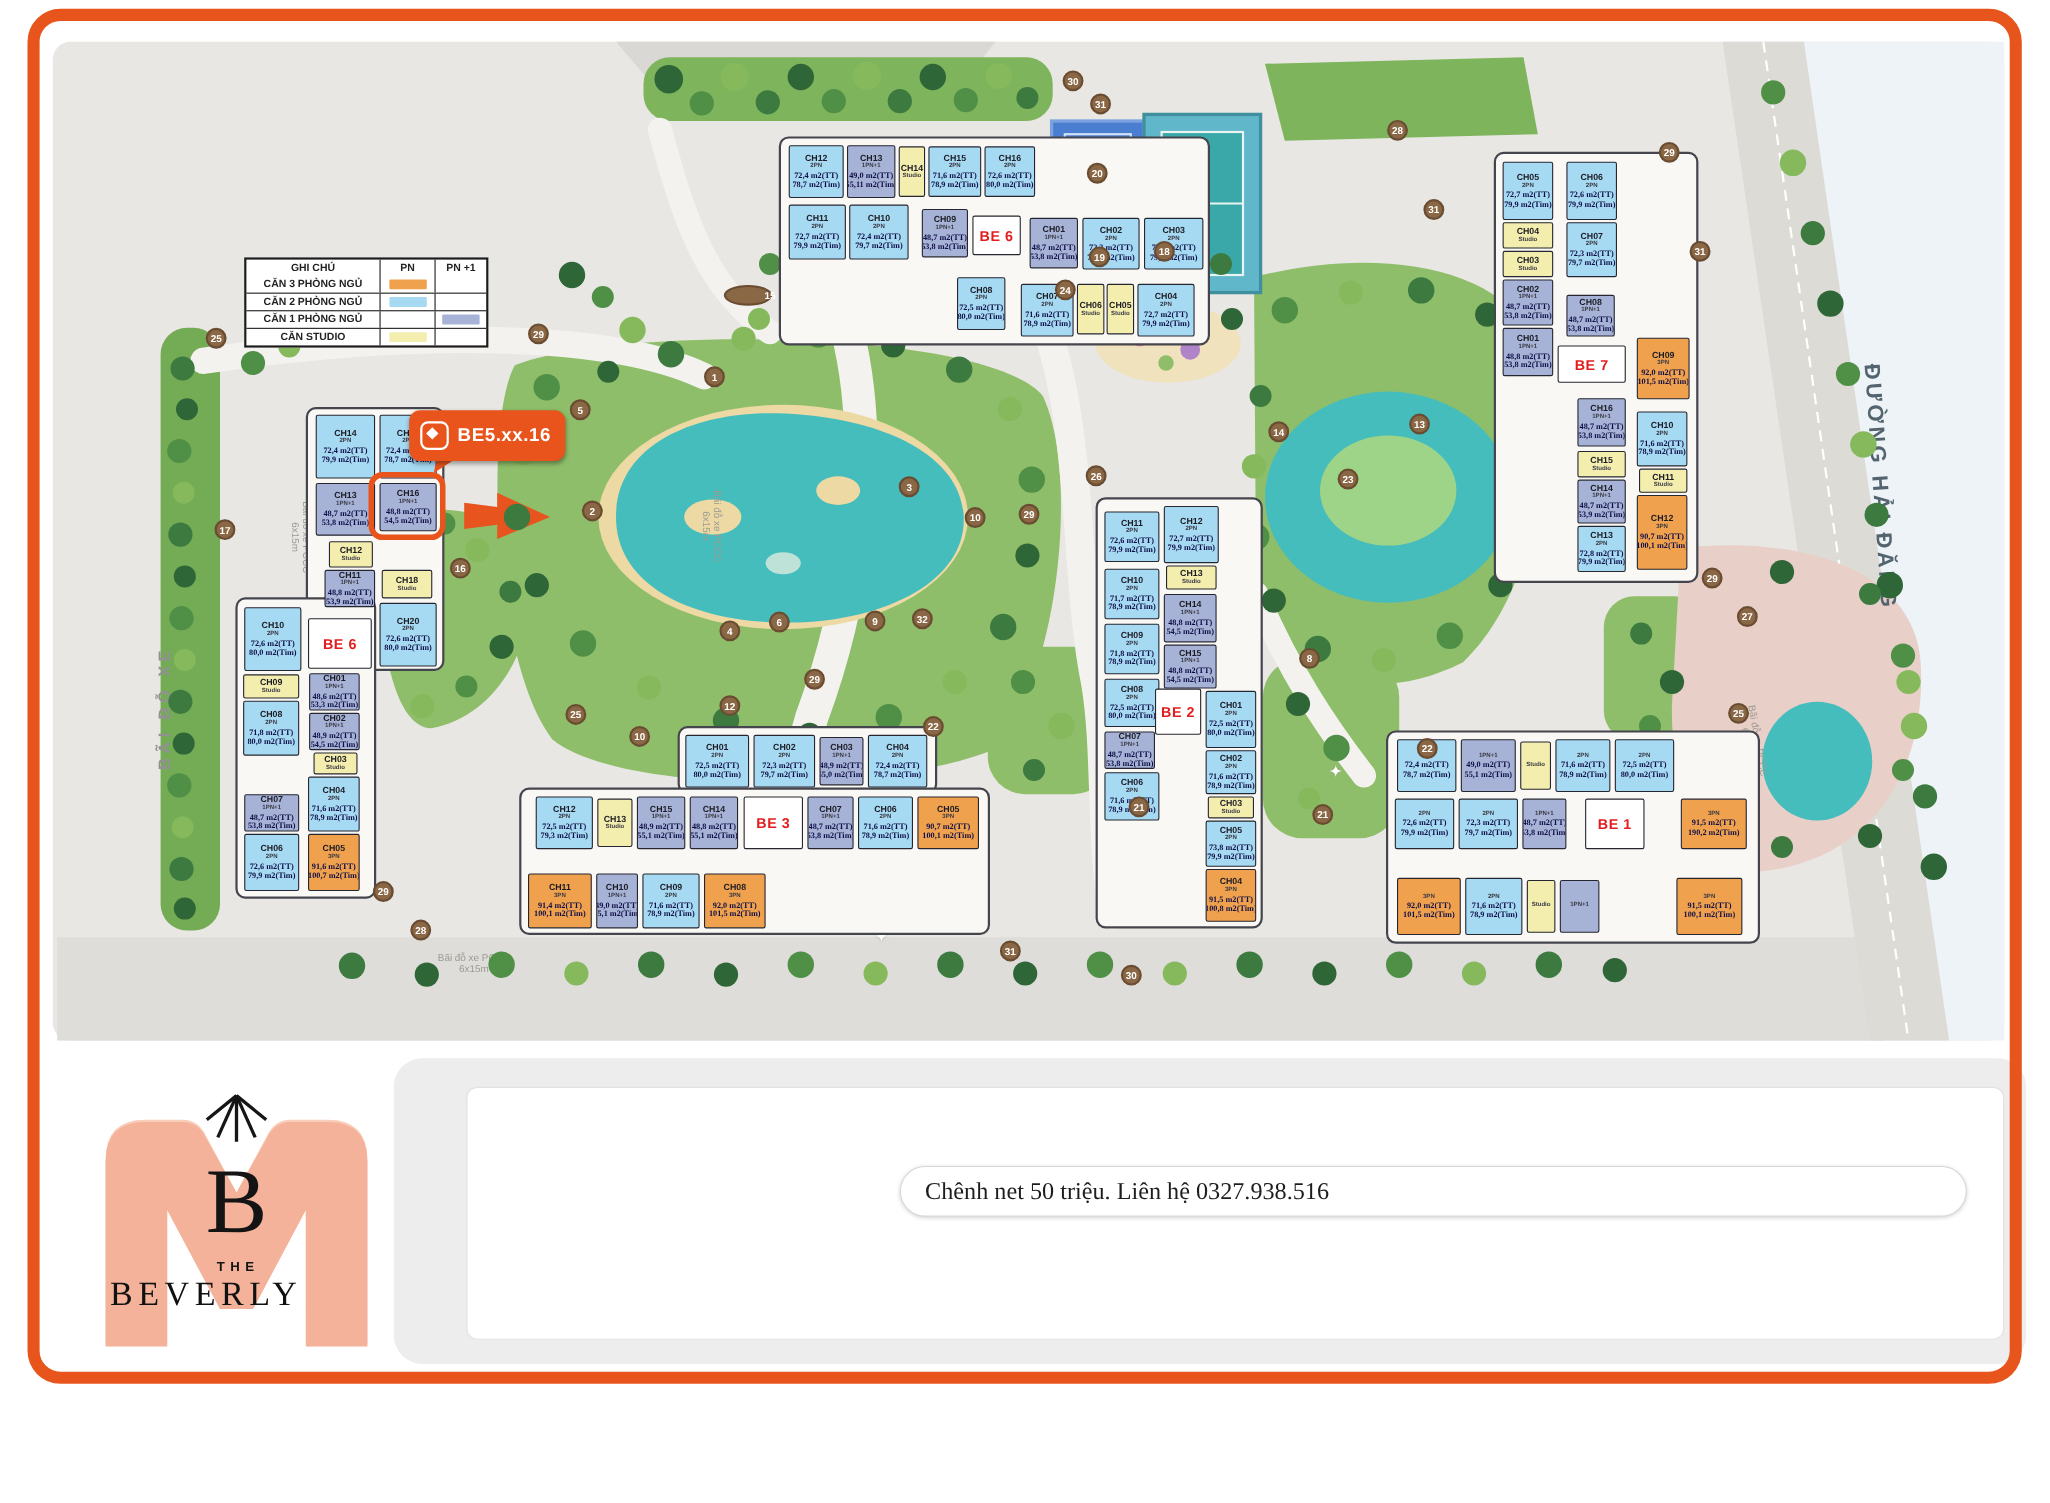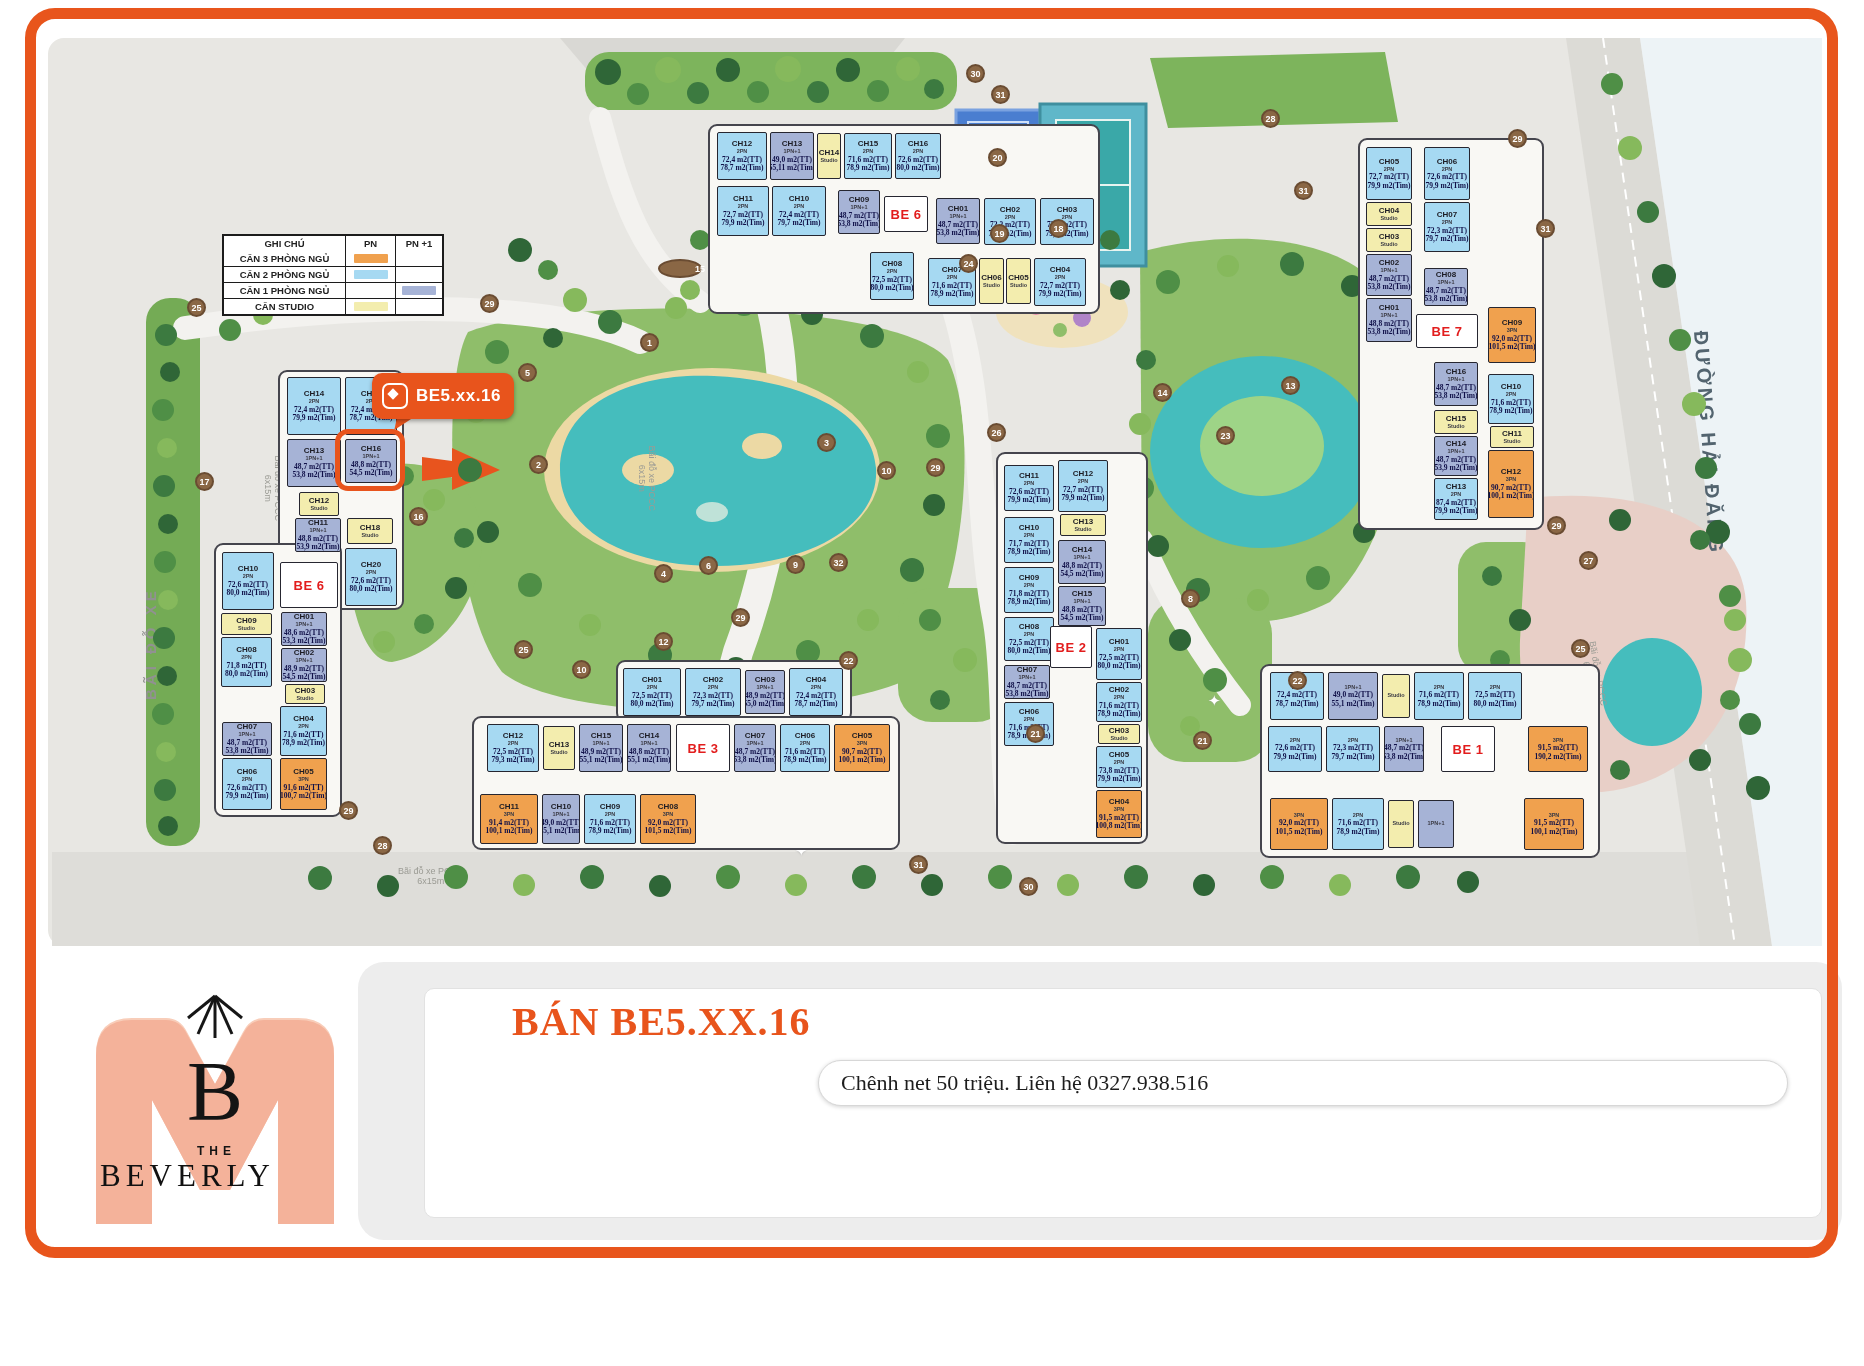--- a/index.html
+++ b/index.html
@@ -166,21 +166,20 @@
   <div id="road-right">ĐƯỜNG HẢI ĐĂNG</div>
 
   <div id="badge-tail"></div>
   <div id="badge">
     <span class="bicon"></span>
     <span class="btxt">BE5.xx.16</span>
   </div>
 
   <div id="panel"></div>
   <div id="card"></div>
-  <div id="panel-title">BÁN BE5.XX.16</div>
   <div id="note-pill">Chênh net 50 triệu. Liên hệ 0327.938.516</div>
 
   <svg id="logo" viewBox="0 0 270 250">
     <path d="M22 248 V80 Q22 44 58 44 H92 Q106 44 113 58 L141 110 L169 58 Q176 44 190 44 H224 Q260 44 260 80 V248 H204 V126 L156 216 H126 L78 126 V248 Z" fill="#f8cdb9" transform="translate(-6,-8)"></path>
     <path d="M16 242 V74 Q16 38 52 38 H86 Q100 38 107 52 L135 102 L163 52 Q170 38 184 38 H218 Q254 38 254 74 V242 H198 V118 L150 208 H120 L72 118 V242 Z" fill="#f4b29a"></path>
     <g stroke="#161616" stroke-width="3" fill="none">
       <line x1="135" y1="14" x2="135" y2="56"></line>
         <line x1="135" y1="14" x2="118" y2="52"></line>
       <line x1="135" y1="14" x2="152" y2="52"></line>
         <line x1="135" y1="14" x2="108" y2="36"></line>
@@ -472,21 +471,21 @@
     </div>
     <div class="cell c-1pn1" style="left: 1434px; top: 436px; width: 44px; height: 40px;">
       <div class="cid">CH14</div>
       <div class="ct">1PN+1</div>
       <div class="ca">48,7 m2(TT)</div>
       <div class="ca">53,9 m2(Tim)</div>
     </div>
     <div class="cell c-2pn" style="left: 1434px; top: 478px; width: 44px; height: 42px;">
       <div class="cid">CH13</div>
       <div class="ct">2PN</div>
-      <div class="ca">87,4 m2(TT)</div>
+      <div class="ca">72,8 m2(TT)</div>
       <div class="ca">79,9 m2(Tim)</div>
     </div>
     <div class="cell c-3pn" style="left: 1488px; top: 450px; width: 46px; height: 68px;">
       <div class="cid">CH12</div>
       <div class="ct">3PN</div>
       <div class="ca">90,7 m2(TT)</div>
       <div class="ca">100,1 m2(Tim)</div>
     </div>
     <div class="cell c-2pn" style="left: 1004px; top: 465px; width: 50px; height: 46px;">
       <div class="cid">CH11</div>

